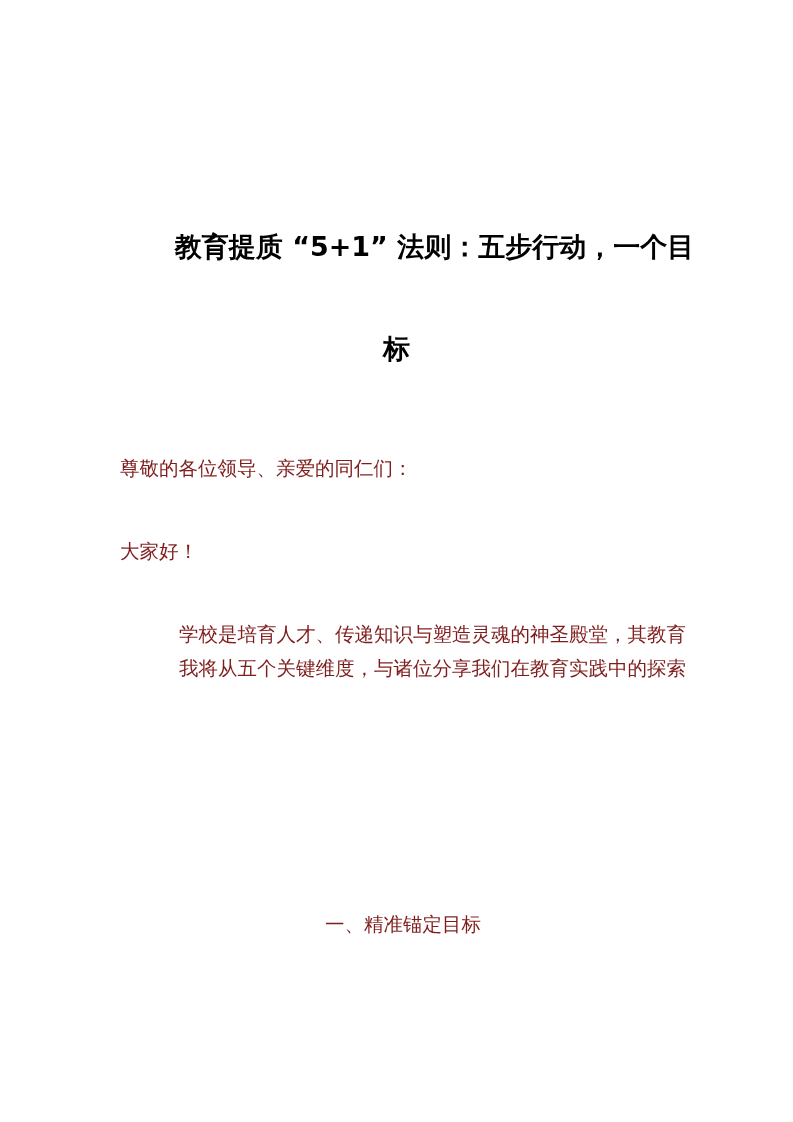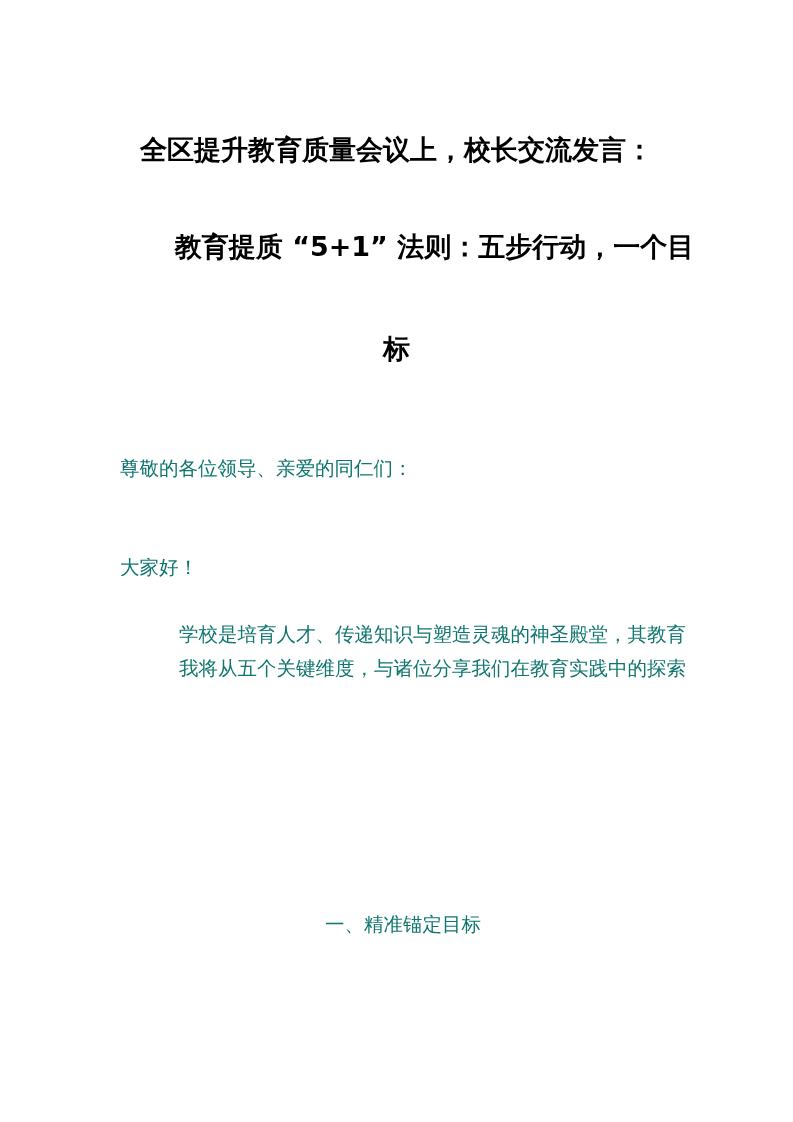--- a/index.html
+++ b/index.html
@@ -1,33 +1,32 @@
 <!DOCTYPE html>
 <html><head>
   <meta charset="utf-8">
   <style>
     html, body { margin: 0; padding: 0; background: #ffffff; }
     body { width: 793px; height: 1122px; position: relative; overflow: hidden;
            font-family: "DejaVu Sans", "Liberation Sans", sans-serif; color: #000; }
     .page { position: absolute; left: 0; top: 0; width: 793px; height: 1122px; background: #fff; }
     .title-line { position: absolute; left: 0; width: 793px; text-align: center;
                   font-weight: bold; font-size: 27px; line-height: 34px; color: #000; white-space: nowrap; }
-    .para { position: absolute; left: 120px; width: 566px; font-size: 19.5px; line-height: 34px; color: #0f766e; }
+    .para { position: absolute; left: 120px; width: 566px; font-size: 19.5px; line-height: 34px; color: #7f1d1d; }
     .para-lines div { white-space: nowrap; height: 34px; }
   </style>
 </head>
 <body>
 
 <div class="page">
-  <div class="title-line" style="top:133px;">全区提升教育质量会议上，校长交流发言：</div>
   <div class="title-line" style="top:230px;margin-left:38px;">教育提质 “5+1” 法则：五步行动，一个目</div>
   <div class="title-line" style="top:332px;">标</div>
 
   <div class="para" style="top:452px;">尊敬的各位领导、亲爱的同仁们：</div>
-  <div class="para" style="top:535px;margin-top:16px;">大家好！</div>
+  <div class="para" style="top:535px;">大家好！</div>
 
   <div class="para para-lines" style="top:618px;text-align:right;">
     <div>学校是培育人才、传递知识与塑造灵魂的神圣殿堂，其教育</div>
     <div>我将从五个关键维度，与诸位分享我们在教育实践中的探索</div>
   </div>
 
   <div class="para" style="top:908px;text-align:center;">一、精准锚定目标</div>
 </div>
 
 </body></html>

